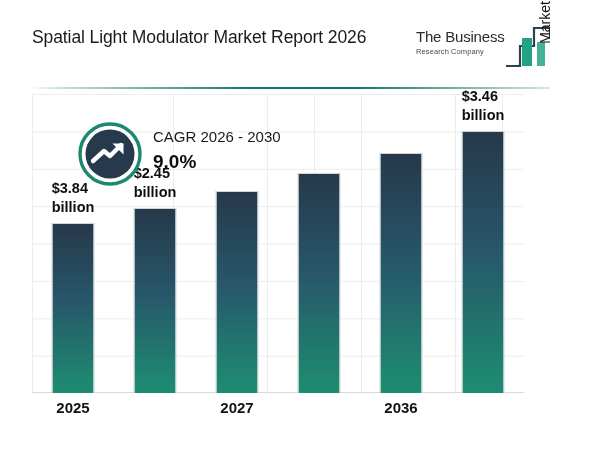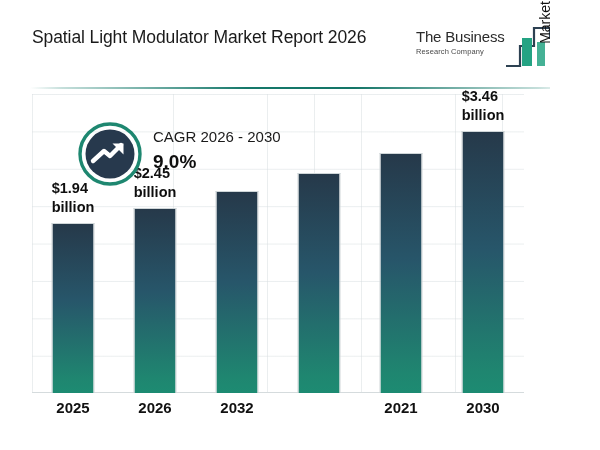--- a/index.html
+++ b/index.html
@@ -246,21 +246,21 @@
     <div id="header-rule"></div>
   </div>
 
   <div id="chart">
 
     <div id="plot">
       <div id="axis-line"></div>
 
       <div class="bar-slot" style="left:0px;">
         <div class="bar-label" style="bottom: 176px;">
-          <div>$1.94</div>
+          <div>$3.84</div>
           <div>billion</div>
         </div>
         <div class="bar" style="height: 170px;"></div>
       </div>
 
       <div class="bar-slot" style="left:82px;">
         <div class="bar-label" style="bottom: 191px; margin-top: 23px;">
           <div>$2.45</div>
           <div>billion</div>
         </div>
@@ -298,22 +298,20 @@
         </div>
         <div id="cagr-text">
           <div id="cagr-period">CAGR 2026 - 2030</div>
           <div id="cagr-value">9.0%</div>
         </div>
       </div>
     </div>
 
     <div id="x-axis">
       <div class="x-tick" style="left:0px;">2025</div>
-      <div class="x-tick" style="left:82px;">2026</div>
-      <div class="x-tick" style="left:164px;">2032</div>
-      <div class="x-tick" style="left:328px;">2021</div>
-      <div class="x-tick" style="left:410px;">2030</div>
+      <div class="x-tick" style="left:164px;">2027</div>
+      <div class="x-tick" style="left:328px;">2036</div>
     </div>
 
     <div id="y-axis-title">Market Size (in USD Billion)</div>
   </div>
 
 </div>
 
 </body></html>

